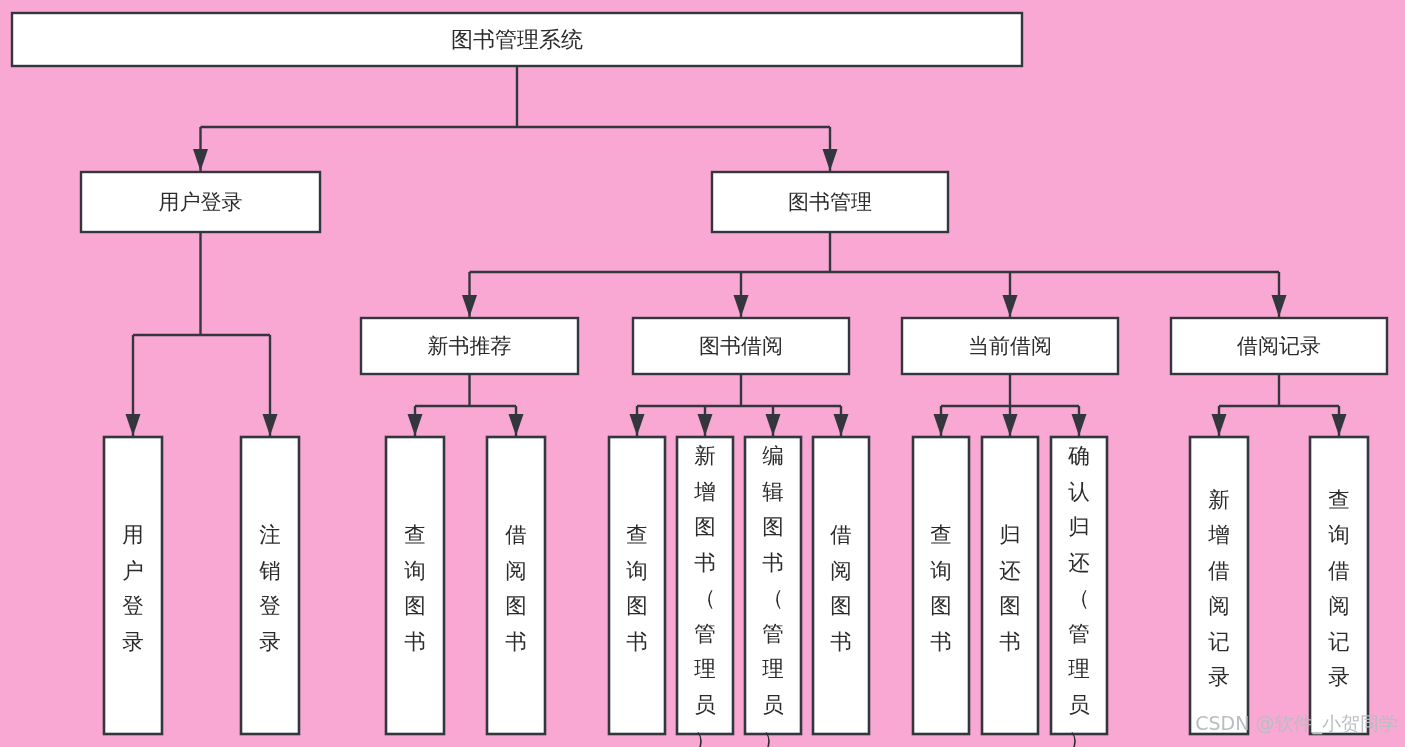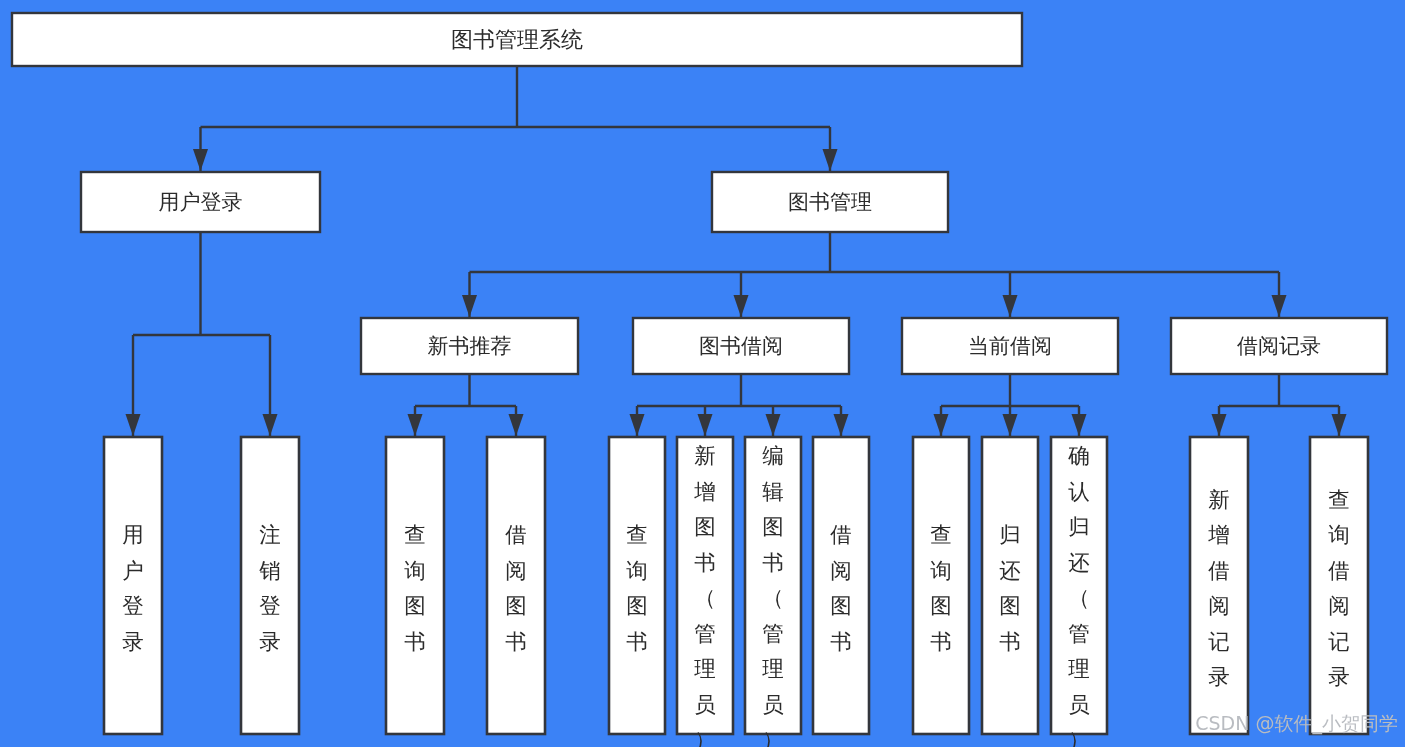--- a/index.html
+++ b/index.html
@@ -10,21 +10,21 @@
   body {
     width: 1405px;
     height: 747px;
     font-family: "DejaVu Sans", "Liberation Sans", sans-serif;
     overflow: hidden;
   }
   #diagram-root {
     position: relative;
     width: 1405px;
     height: 747px;
-    background: #3b82f6;
+    background: #f9a8d4;
   }
   svg#flow-svg {
     position: absolute;
     left: 0;
     top: 0;
     width: 1405px;
     height: 747px;
     display: block;
   }
   .node-box {

